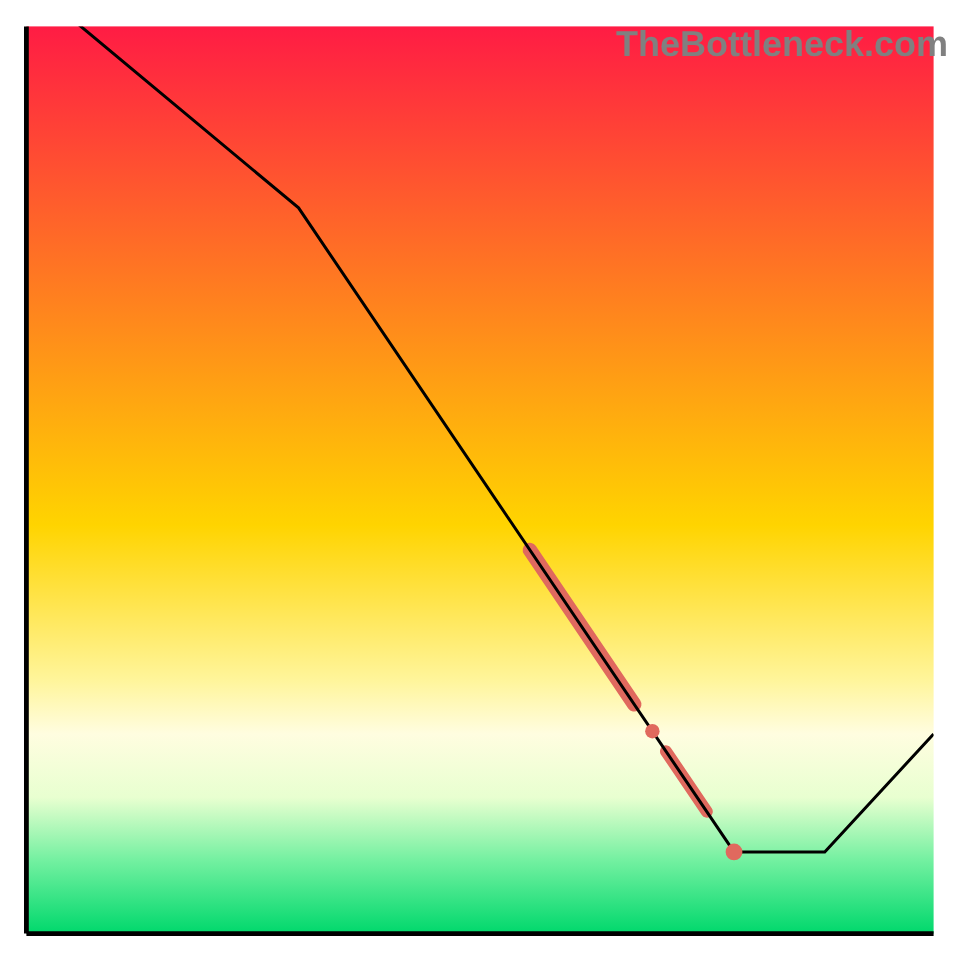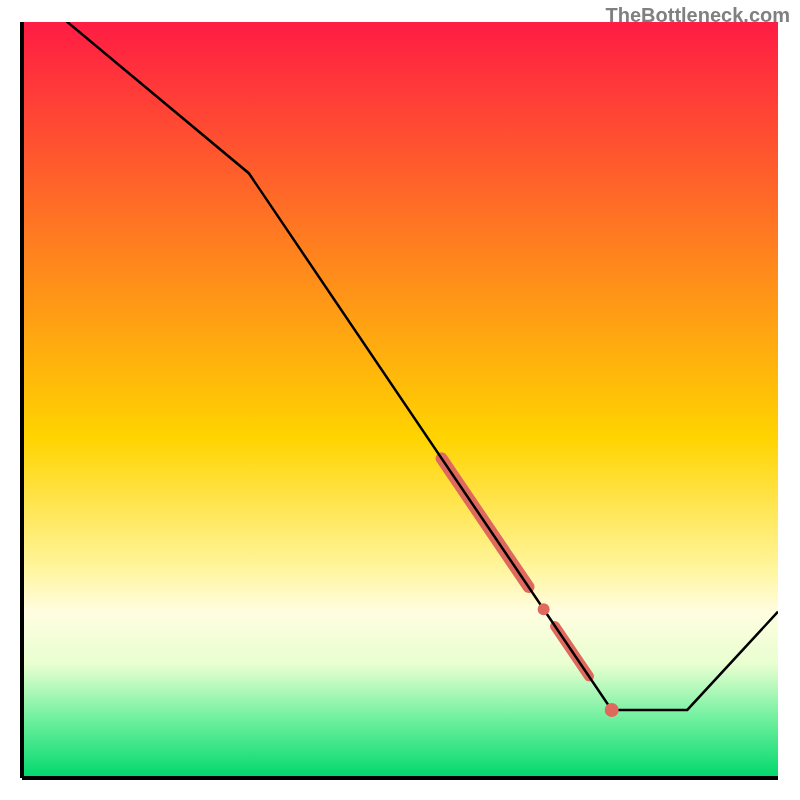--- a/index.html
+++ b/index.html
@@ -11,23 +11,23 @@
     font-family: Arial, Helvetica, sans-serif;
   }
   .chart-container {
     position: relative;
     width: 800px;
     height: 800px;
     background: #fff;
   }
   .watermark {
     position: absolute;
-    top: 4px;
+    top: 21px;
     right: 10px;
-    font-size: 20px;
+    font-size: 30px;
     font-weight: bold;
     color: #808080;
     z-index: 10;
   }
   svg.plot {
     position: absolute;
     top: 0;
     left: 0;
   }
 </style>

